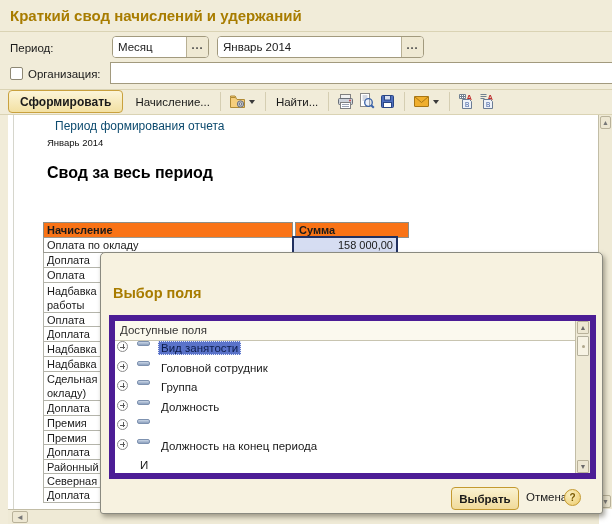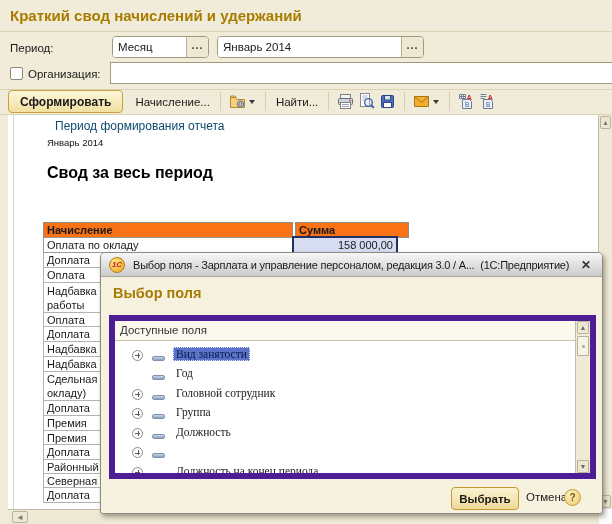--- a/index.html
+++ b/index.html
@@ -71,21 +71,21 @@
   .onec-logo i { font-style:italic; font-weight:bold; font-size:8px; color:#C82020; }
   .dlg-title { margin-left:8px; font-size:11px; color:#1a1a1a; white-space:nowrap; overflow:hidden; flex:1; letter-spacing:-0.2px; }
   .close { width:16px; height:16px; text-align:center; line-height:16px; font-size:12px; font-weight:bold; color:#333; flex:none; cursor:default; }
   .close::before { content:"✕"; }
   .dlg-heading { position:absolute; left:12px; top:32px; font-size:14.5px; font-weight:bold; color:#A87C00;text-align:center; }
 
   .listbox { position:absolute; left:8px; top:62px; width:487px; height:164px; background:#fff; border:6px solid #4c1d95; }
   .list-header { position:absolute; left:0; top:0; right:15px; height:20px; background:#FBF9EE; border-bottom:1px solid #C8C4B0;
                  font-size:11.5px; color:#333; line-height:19px; padding-left:5px; }
   .tree { position:absolute; left:0; top:20px; right:15px; bottom:0; overflow:hidden; }
-  .titem { height:19.5px; display:flex; align-items:flex-end; padding-left:17px;font-family:Liberation Serif, serif; }
+  .titem { height:19.5px; display:flex; align-items:flex-start; padding-left:2px; }
   .expander { position:relative; width:11px; height:11px; border:1px solid #8C8C8C; border-radius:50%; margin-right:9px; flex:none; background:#FDFDFD; }
   .expander::before { content:""; position:absolute; left:2px; top:4.5px; width:5px; height:1px; background:#5a5a5a; }
   .expander::after  { content:""; position:absolute; left:4.5px; top:2px; width:1px; height:5px; background:#5a5a5a; }
   .expander.hid { visibility:hidden; }
   .fieldicon { width:13px; height:5px; border:1px solid #7E92B0; border-radius:2px;
                background:linear-gradient(#CAD6E6,#8CA0BE); margin-right:8px; flex:none; }
   .tlabel { font-size:11.5px; color:#1a1a1a; padding:1px 3px; white-space:nowrap; }
   .tlabel.sel { background:#5A73C9; color:#0C1C4C; outline:1px dotted #E4EAFB; outline-offset:-1px; }
 
   .scrollcol { position:absolute; right:0; top:0; bottom:0; width:15px; background:#EFEAD6; border-left:1px solid #C2BDA6; }
@@ -265,41 +265,29 @@
 
   <div class="vscroll">
     <div class="sbtn vs-up"></div>
     <div class="sbtn vs-down"></div>
   </div>
   <div class="hscroll">
     <div class="sbtn hs-left"></div>
   </div>
 
   <div class="dialog">
-    <div class="titlebar">
-      <span class="onec-logo">
-          <i>1С</i>
-        </span>
-      <span class="dlg-title">Выбор поля - Зарплата и управление персоналом, редакция 3.0 / А...&nbsp; (1С:Предприятие)</span>
-      <span class="close"></span>
-    </div>
     <div class="dlg-heading">Выбор поля</div>
 
     <div class="listbox">
       <div class="list-header">Доступные поля</div>
       <div class="tree">
           <div class="titem">
             <span class="expander"></span>
             <span class="fieldicon"></span>
             <span class="tlabel sel">Вид занятости</span>
-          </div>
-          <div class="titem">
-            <span class="expander hid"></span>
-            <span class="fieldicon"></span>
-            <span class="tlabel">Год</span>
           </div>
           <div class="titem">
             <span class="expander"></span>
             <span class="fieldicon"></span>
             <span class="tlabel">Головной сотрудник</span>
           </div>
           <div class="titem">
             <span class="expander"></span>
             <span class="fieldicon"></span>
             <span class="tlabel">Группа</span>

